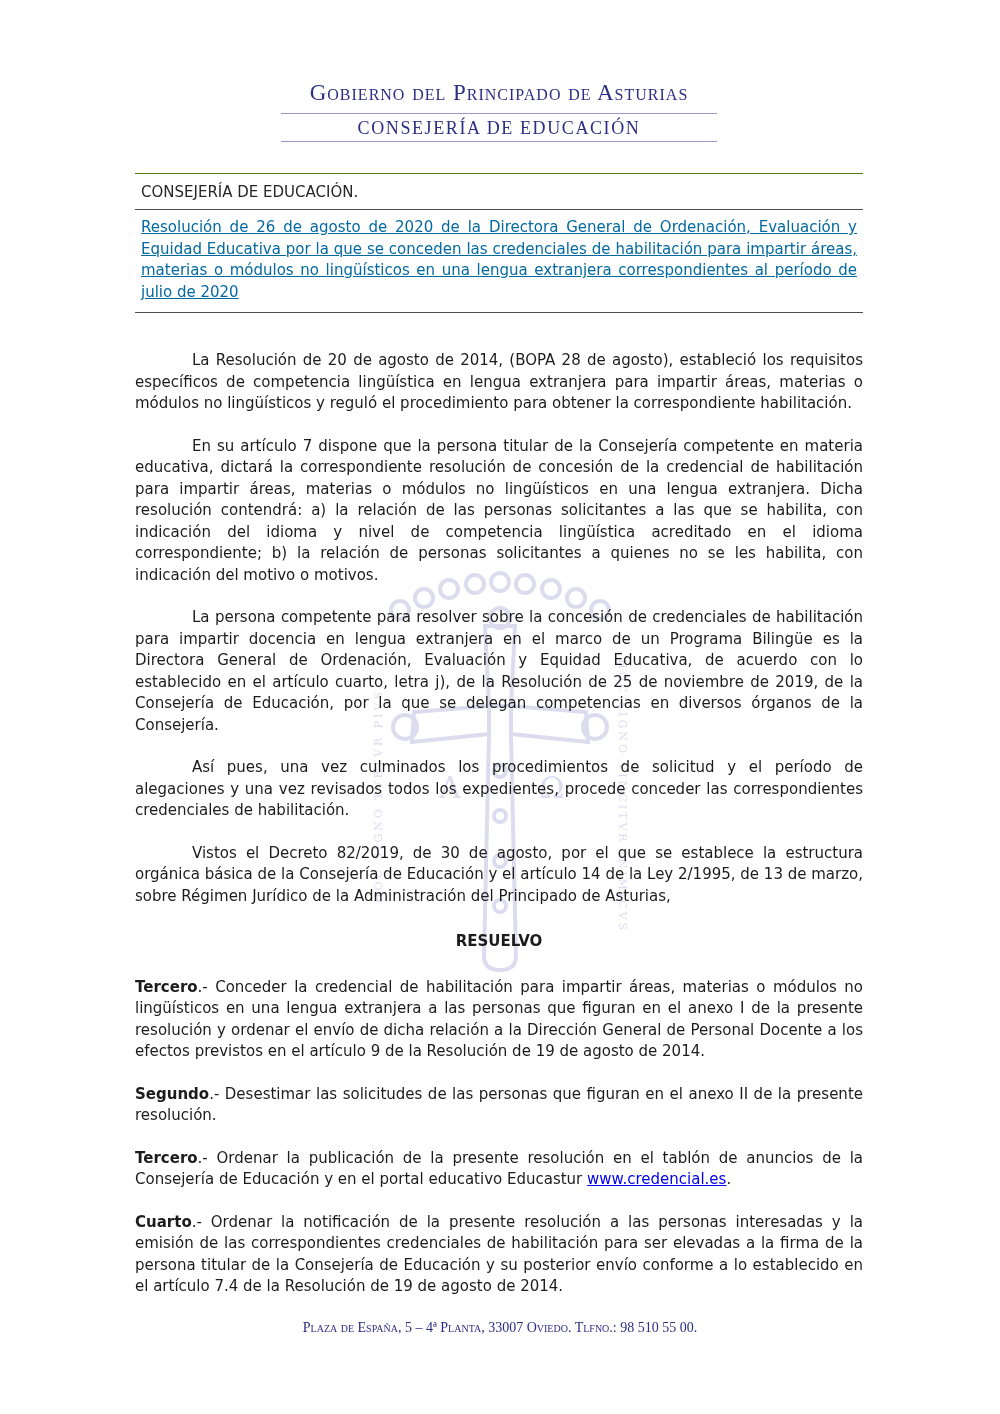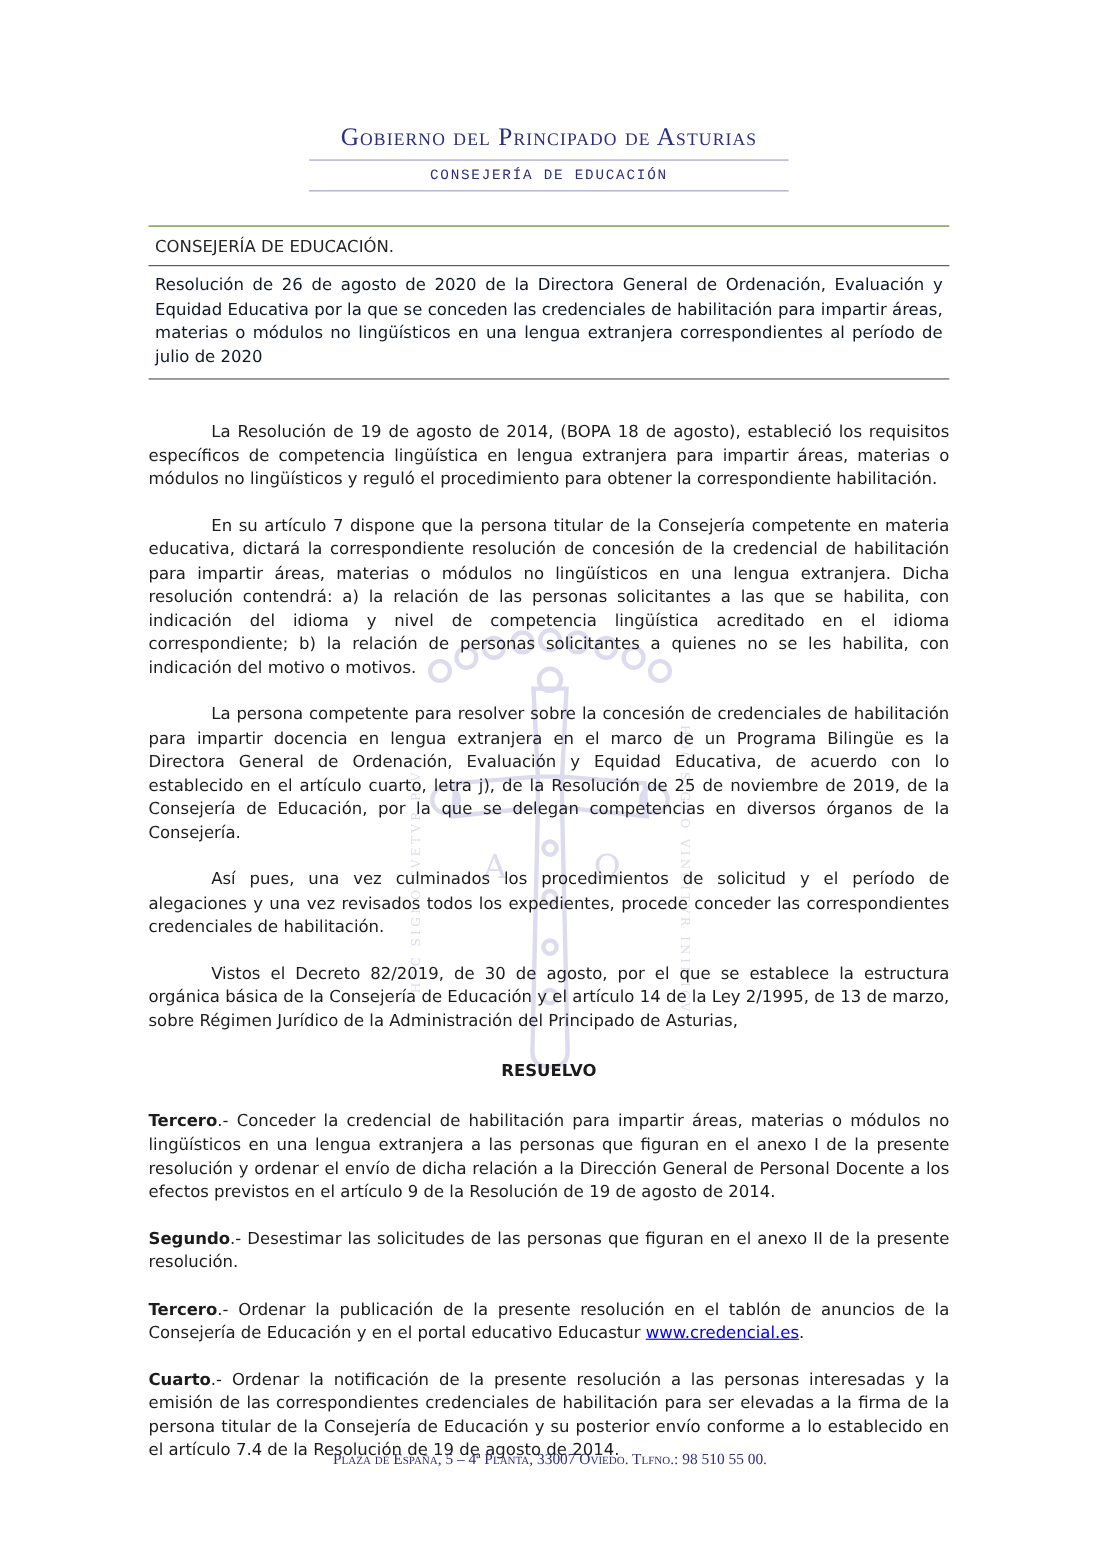--- a/index.html
+++ b/index.html
@@ -23,35 +23,35 @@
 
   
   .content {
     position: absolute;
     left: 135px; top: 0;
     width: 728px;
     z-index: 1;
   }
 
   
-  .letterhead { text-align: center; margin-top: 112px; color: #2b2e83; }
+  .letterhead { text-align: center; margin-top: 80px; color: #2b2e83; }
   .letterhead .title {
     font-family: "Liberation Serif", serif;
     font-variant: small-caps;
     font-size: 23px;
     letter-spacing: 1px;
     line-height: 26px;
   }
   .lh-rule {
     width: 436px; margin: 7px auto 0 auto;
     border: 0; border-top: 1px solid #9a9ac8; height: 0;
   }
   .letterhead .subtitle {
-    font-family: Liberation Mono, monospace;
-    font-size: 13px;
+    font-family: Liberation Serif, serif;
+    font-size: 18px;
     letter-spacing: 1.6px;
     margin-top: 7px;
     line-height: 14px;
   }
   .letterhead .rule2 { margin-top: 6px; }
 
   
   .subject-box {
     margin-top: 31px;
     border-top: 1px solid #4d7c0f;
@@ -61,21 +61,22 @@
     font-size: 15px;
     padding: 9px 6px 8px 6px;
     border-bottom: 1px solid #4d4d4d;
     color: #262626;
   }
   .subject-box .subject {
     font-size: 15px;
     line-height: 21.5px;
     text-align: justify;
     padding: 7px 6px 9px 6px;
-    color: #0f172a;
+    color: #0369a1;
+    text-decoration: underline;
   }
 
   
   .bodytext { margin-top: 37px; }
   .bodytext p {
     font-size: 15px;
     line-height: 21.5px;
     text-align: justify;
     margin: 0 0 21px 0;
   }
@@ -150,21 +151,21 @@
     <div class="subtitle">CONSEJERÍA DE EDUCACIÓN</div>
     <hr class="lh-rule rule2">
   </div>
 
   <div class="subject-box">
     <div class="dept">CONSEJERÍA DE EDUCACIÓN.</div>
     <div class="subject">Resolución de 26 de agosto de 2020 de la Directora General de Ordenación, Evaluación y Equidad Educativa por la que se conceden las credenciales de habilitación para impartir áreas, materias o módulos no lingüísticos en una lengua extranjera correspondientes al período de julio de 2020</div>
   </div>
 
   <div class="bodytext">
-    <p class="indent">La Resolución de 19 de agosto de 2014, (BOPA 18 de agosto), estableció los requisitos específicos de competencia lingüística en lengua extranjera para impartir áreas, materias o módulos no lingüísticos y reguló el procedimiento para obtener la correspondiente habilitación.</p>
+    <p class="indent">La Resolución de 20 de agosto de 2014, (BOPA 28 de agosto), estableció los requisitos específicos de competencia lingüística en lengua extranjera para impartir áreas, materias o módulos no lingüísticos y reguló el procedimiento para obtener la correspondiente habilitación.</p>
     <p class="indent">En su artículo 7 dispone que la persona titular de la Consejería competente en materia educativa, dictará la correspondiente resolución de concesión de la credencial de habilitación para impartir áreas, materias o módulos no lingüísticos en una lengua extranjera. Dicha resolución contendrá: a) la relación de las personas solicitantes a las que se habilita, con indicación del idioma y nivel de competencia lingüística acreditado en el idioma correspondiente; b) la relación de personas solicitantes a quienes no se les habilita, con indicación del motivo o motivos.</p>
     <p class="indent">La persona competente para resolver sobre la concesión de credenciales de habilitación para impartir docencia en lengua extranjera en el marco de un Programa Bilingüe es la Directora General de Ordenación, Evaluación y Equidad Educativa, de acuerdo con lo establecido en el artículo cuarto, letra j), de la Resolución de 25 de noviembre de 2019, de la Consejería de Educación, por la que se delegan competencias en diversos órganos de la Consejería.</p>
     <p class="indent">Así pues, una vez culminados los procedimientos de solicitud y el período de alegaciones y una vez revisados todos los expedientes, procede conceder las correspondientes credenciales de habilitación.</p>
     <p class="indent">Vistos el Decreto 82/2019, de 30 de agosto, por el que se establece la estructura orgánica básica de la Consejería de Educación y el artículo 14 de la Ley 2/1995, de 13 de marzo, sobre Régimen Jurídico de la Administración del Principado de Asturias,</p>
 
     <p class="resuelvo">RESUELVO</p>
 
     <p class="res">
       <b>Tercero</b><span>.- Conceder la credencial de habilitación para impartir áreas, materias o módulos no lingüísticos en una lengua extranjera a las personas que figuran en el anexo I de la presente resolución y ordenar el envío de dicha relación a la Dirección General de Personal Docente a los efectos previstos en el artículo 9 de la Resolución de 19 de agosto de 2014.</span>
     </p>

